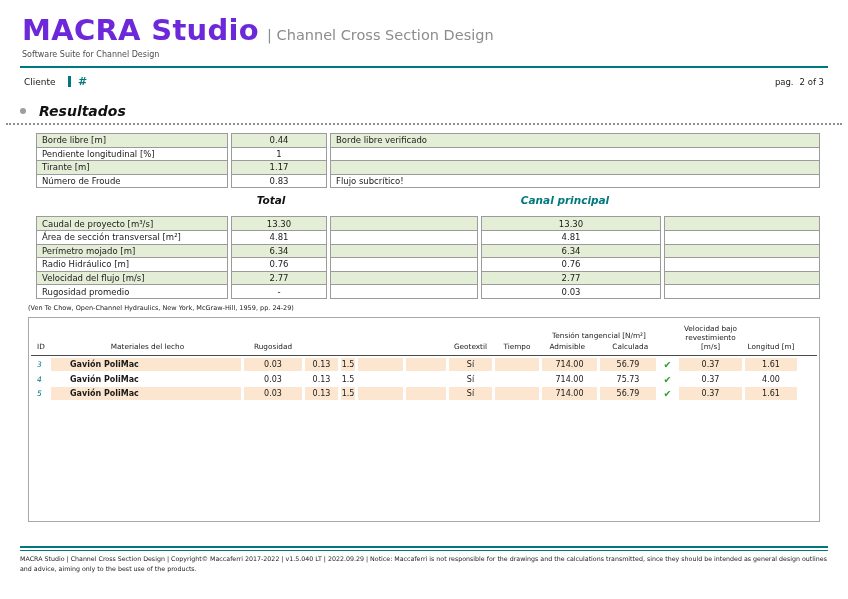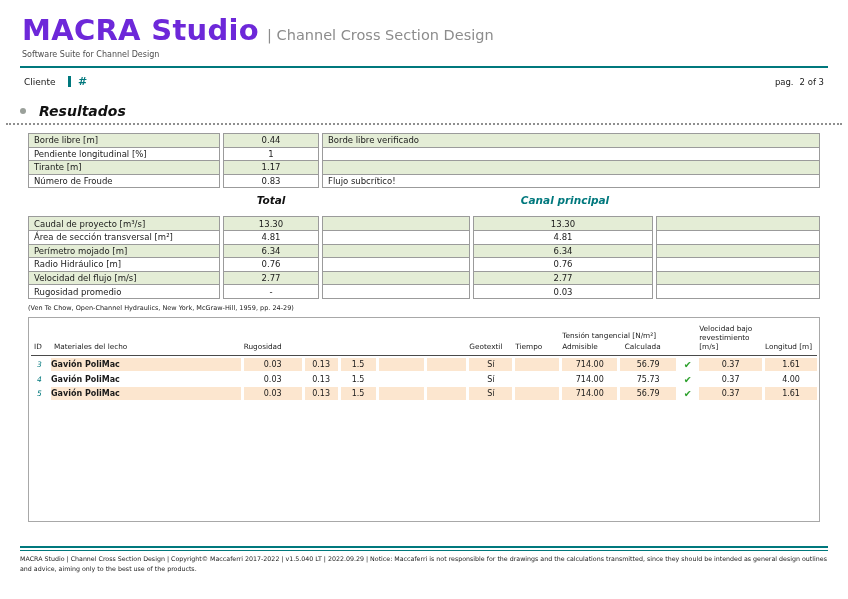--- a/index.html
+++ b/index.html
@@ -34,21 +34,21 @@
   .bullet { width:6px; height:6px; border-radius:50%; background:#9aa09a; margin-right:13px; }
   .section-title { font-size:14px; font-weight:bold; font-style:italic; color:#111; }
   .dotted { border-bottom:2px dotted #8f8f8f; margin:4px 6px 0 6px; }
 
   
   .tbl { margin:9px 28px 0 28px; }
   .trow { display:flex; column-gap:3px; margin-top:-1px; }
   .cell { border:1px solid #9b9b9b; height:14.6px; font-size:8.5px; background:#fff;
           display:flex; align-items:center; padding:0 5px; white-space:nowrap; overflow:hidden; }
   .trow.green .cell { background:#e4edd6; }
-  .c-label { width:192px; }
+  .c-label { width:192px;margin-left:8px; }
   .c-val   { width:96px; justify-content:center; padding:0 2px; }
   .c-msg   { flex:1; }
   .c-mid   { width:148px; }
   .c-canal { width:180px; justify-content:center; padding:0 2px; }
   .c-right { flex:1; }
 
   .t2-head { position:relative; height:14px; margin:6px 28px 0 28px;
              font-size:10.5px; font-weight:bold; font-style:italic; }
   .t2-total { position:absolute; left:195px; width:96px; text-align:center; color:#111; }
   .t2-canal { position:absolute; left:447px; width:180px; text-align:center; color:#00787d; }
@@ -56,36 +56,36 @@
   .note { margin:4px 28px 0 28px; font-size:6.5px; line-height:1.55; color:#1a1a1a; }
 
   
   .mat-head-row { display:flex; align-items:baseline; margin:9px 0 0 40px; }
   .mat-title { color:#00787d; font-size:11px; font-weight:bold; font-style:italic; }
   .mat-warning { font-size:6.8px; margin-left:58px; color:#1a1a1a; }
   .mat-box { border:1px solid #a8a8a8; margin:4px 28px 0 28px; height:205px; padding:4px 2px 0 2px; }
 
   .mh { display:flex; column-gap:3px; align-items:flex-end; padding:2px 0 4px 0;
         border-bottom:1px solid #4a4a4a; }
-  .mh .hc { font-size:7.3px; line-height:1.25; color:#1a1a1a; }
+  .mh .hc { font-size:7.3px; text-align:center; line-height:1.25; color:#1a1a1a; }
   .group-head { display:flex; flex-direction:column; row-gap:2px; }
   .group-sub { display:flex; column-gap:12px; }
 
   .w-id{width:17px;} .w-mat{width:190px;} .w-r1{width:58px;} .w-r2{width:33px;}
-  .w-r3{width:35px;} .w-e1{width:45px;} .w-e2{width:40px;} .w-geo{width:43px;}
+  .w-r3{width:14px;} .w-e1{width:45px;} .w-e2{width:40px;} .w-geo{width:43px;}
   .w-tmp{width:44px;} .w-adm{width:55px;} .w-cal{width:56px;} .w-grp{width:114px;}
   .w-chk{width:17px;} .w-vel{width:63px;} .w-lon{width:52px;}
   .ha-left{text-align:left; padding-left:3px;}
 
   .mr { display:flex; column-gap:3px; margin-top:2px; }
   .mc { height:12.5px; font-size:8px; display:flex; align-items:center;
         justify-content:center; background:#fff; white-space:nowrap; }
   .mr.hl .mc.fill { background:#fce6cf; }
   .mc.id { color:#00787d; font-style:italic; font-size:7.5px; }
-  .mc.mat { justify-content:flex-start; font-weight:bold; padding-left:0; font-size:8px; }
+  .mc.mat { justify-content:flex-start; font-weight:bold; padding-left:19px; font-size:8px; }
   .mc.chk { color:#2ca02c; font-weight:bold; font-size:9.5px; }
 
   
   .footer { position:absolute; left:20px; right:20px; top:546px; }
   .f-rule { border-top:2.5px solid #00787d; border-bottom:1px solid #00787d; height:5px; }
   .f-text { font-size:6.3px; line-height:1.6; color:#222; margin-top:3px; }
 </style>
 </head>
 <body>
 

